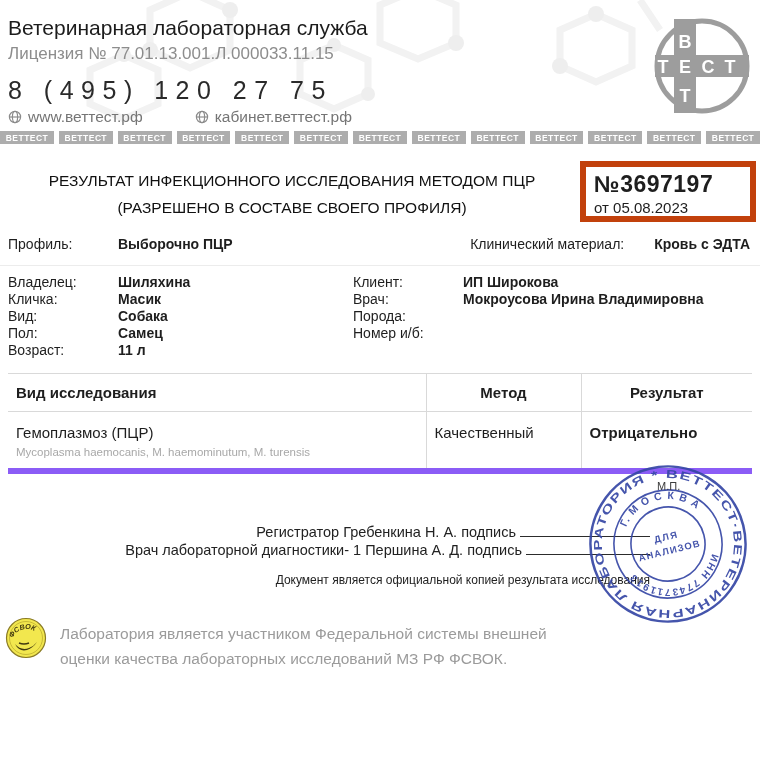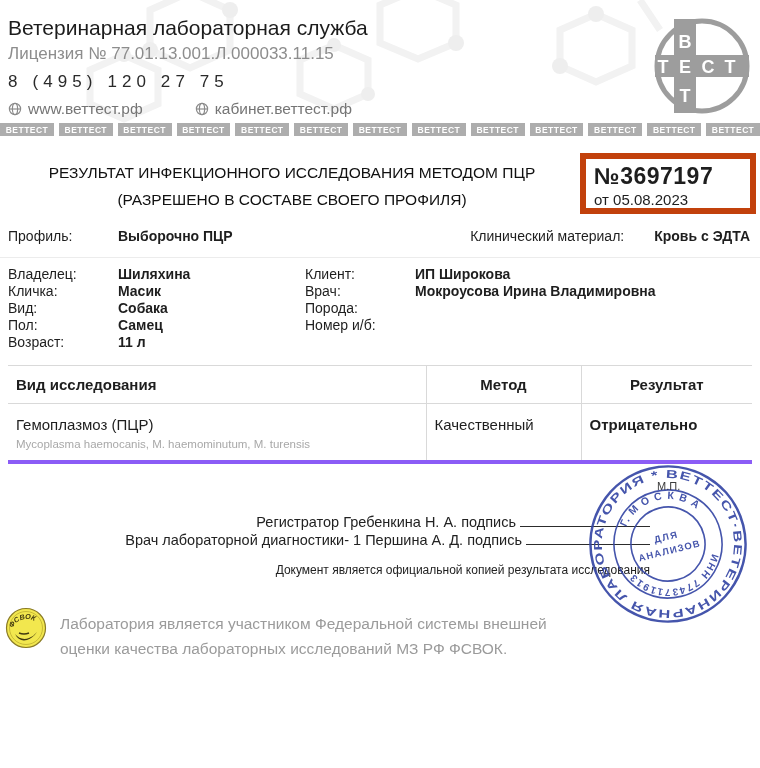--- a/index.html
+++ b/index.html
@@ -6,21 +6,21 @@
   html,body { width:760px; height:768px; background:#fff; }
   body { font-family:"Liberation Sans", sans-serif; color:#1e1e1e; position:relative; overflow:hidden; }
   .page { position:relative; width:760px; height:768px; background:#fff; }
 
   
   header { position:relative; padding:16px 8px 0; }
   .watermark { position:absolute; top:0; left:0; z-index:0; }
   .hdr-content { position:relative; z-index:1; }
   .org-title { font-size:21px; color:#1c1c1c; line-height:24px; }
   .license { font-size:17px; color:#8d8d8d; line-height:20px; margin-top:4px; }
-  .phone { font-size:17px; letter-spacing:0.30em; margin-top:4px; color:#2a2a2a; line-height:28px; white-space:nowrap; }
+  .phone { font-size:25px; letter-spacing:0.30em; margin-top:12px; color:#2a2a2a; line-height:28px; white-space:nowrap; }
   .sites { display:flex; gap:52px; margin-top:4px; color:#757575; font-size:15.5px; line-height:17px; align-items:center; }
   .site { display:flex; align-items:center; gap:6px; }
   .band { display:flex; gap:5px; margin-top:6px; height:13px; position:relative; z-index:1; }
   .band-chip { flex:1; background:#adadad; color:#fff; font-size:8.5px; font-weight:bold; letter-spacing:0.06em;
                display:flex; align-items:center; justify-content:center; overflow:hidden; }
   .logo-svg { position:absolute; top:14px; right:6px; z-index:1; }
 
   
   .report-head { display:flex; margin:17px 4px 0 4px; align-items:flex-start; }
   .titles { flex:1; text-align:center; font-size:15.5px; line-height:27px; padding-top:6px; color:#111; }
@@ -31,31 +31,31 @@
   
   .profile-row { display:flex; margin:14px 8px 0; font-size:14px; line-height:17px; align-items:baseline; }
   .plabel { width:110px; flex:none; }
   .pvalue { font-weight:bold; }
   .mat-label { margin-left:auto; }
   .mat-value { font-weight:bold; margin-left:30px; margin-right:2px; }
 
   .divider { border:0; border-top:1px solid #ececec; margin:12px 0 0; }
 
   
-  .details { display:flex; margin:8px 8px 0; font-size:14px; }
+  .details { display:flex; margin:8px 8px 0; font-size:14px;gap:48px; }
   .dcol-left { width:297px; flex:none; }
   .dcol-right { flex:1; }
   .drow { display:flex; line-height:17px; }
   .dlabel { width:110px; flex:none; }
   .dvalue { font-weight:bold; flex:1; }
 
   
   .results { border-collapse:collapse; margin:14px 8px 0; width:744px; font-size:15px; table-layout:fixed; }
   .results thead tr { border-top:1px solid #d9d9d9; border-bottom:1px solid #d9d9d9; }
-  .results tbody tr { border-bottom:4px solid #8b5cf6; }
+  .results tbody tr { border-bottom:6px solid #8b5cf6; }
   .results th + th, .results td + td { border-left:1px solid #d9d9d9; }
   .results th { font-weight:bold; padding:10px 8px; text-align:center; }
   .results th:first-child { text-align:left; }
   .results td { vertical-align:top; padding:12px 8px 9px; text-align:left; }
   .results td:first-child { text-align:left; }
   .test-sub { font-size:11.5px; color:#a8a8a8; margin-top:4px; line-height:14px; }
   .result-val { font-weight:bold; }
 
   
   .sig-block { margin:50px 110px 0 0; text-align:right; font-size:14.5px; line-height:17.5px; color:#222; }

